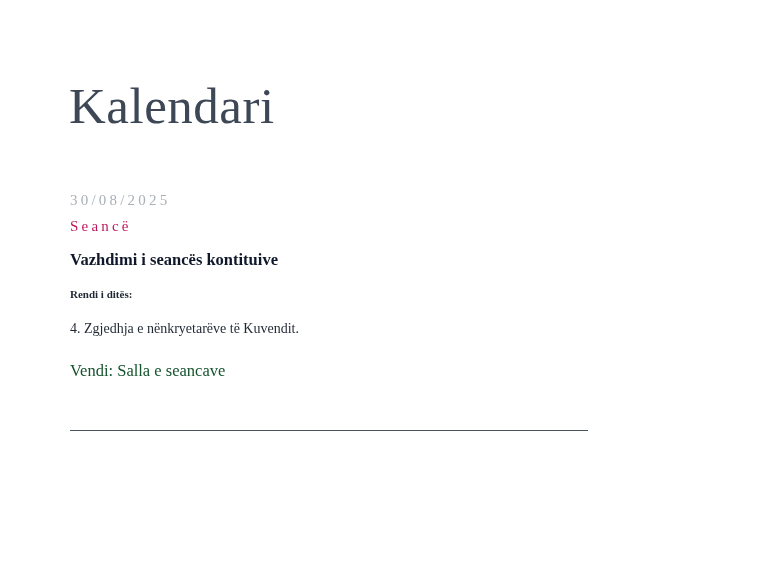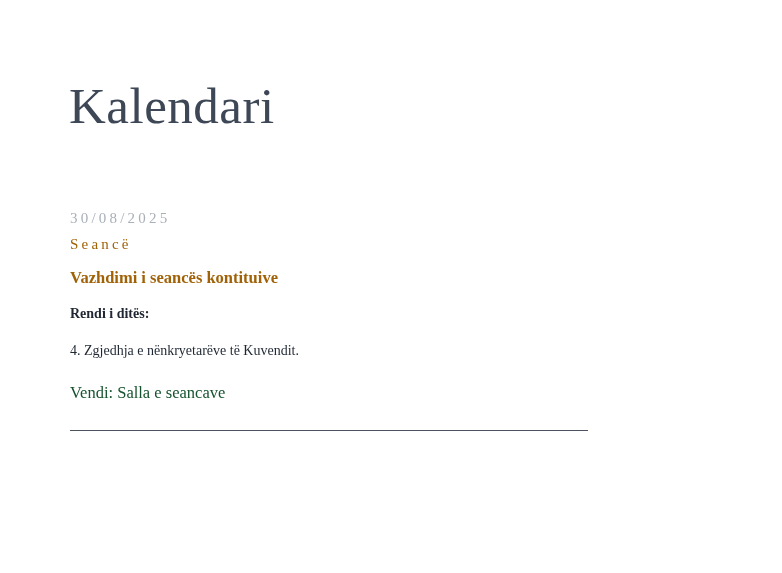--- a/index.html
+++ b/index.html
@@ -28,48 +28,48 @@
     font-size: 51px;
     font-weight: 400;
     letter-spacing: 0.5px;
     color: #3d4756;
     line-height: 1.1;
     margin: 0;
   }
   .entry {
     position: absolute;
     left: 70px;
-    top: 210px;
+    top: 192px;
     width: 520px;
   }
   .entry-date {
     font-family: "Liberation Serif", serif;
     font-size: 15px;
     letter-spacing: 3.2px;
     color: #a9b0b8;
     margin: 0 0 9px 0;
   }
   .entry-type {
     font-family: "Liberation Serif", serif;
     font-size: 15px;
     letter-spacing: 3.2px;
-    color: #a16207;
+    color: #be185d;
     margin: 0 0 14px 0;
   }
   .entry-heading {
     font-family: "Liberation Serif", serif;
     font-size: 16.5px;
     font-weight: bold;
-    color: #a16207;
+    color: #0f172a;
     margin: 0 0 17px 0;
     line-height: 1.3;
   }
   .entry-agenda-label {
     font-family: "Liberation Serif", serif;
-    font-size: 14px;
+    font-size: 11px;
     font-weight: bold;
     color: #1f2733;
     margin: 0 0 18px 0;
     line-height: 1.3;
   }
   .entry-agenda-item {
     font-family: "Liberation Serif", serif;
     font-size: 14px;
     font-weight: 400;
     color: #1f2733;

